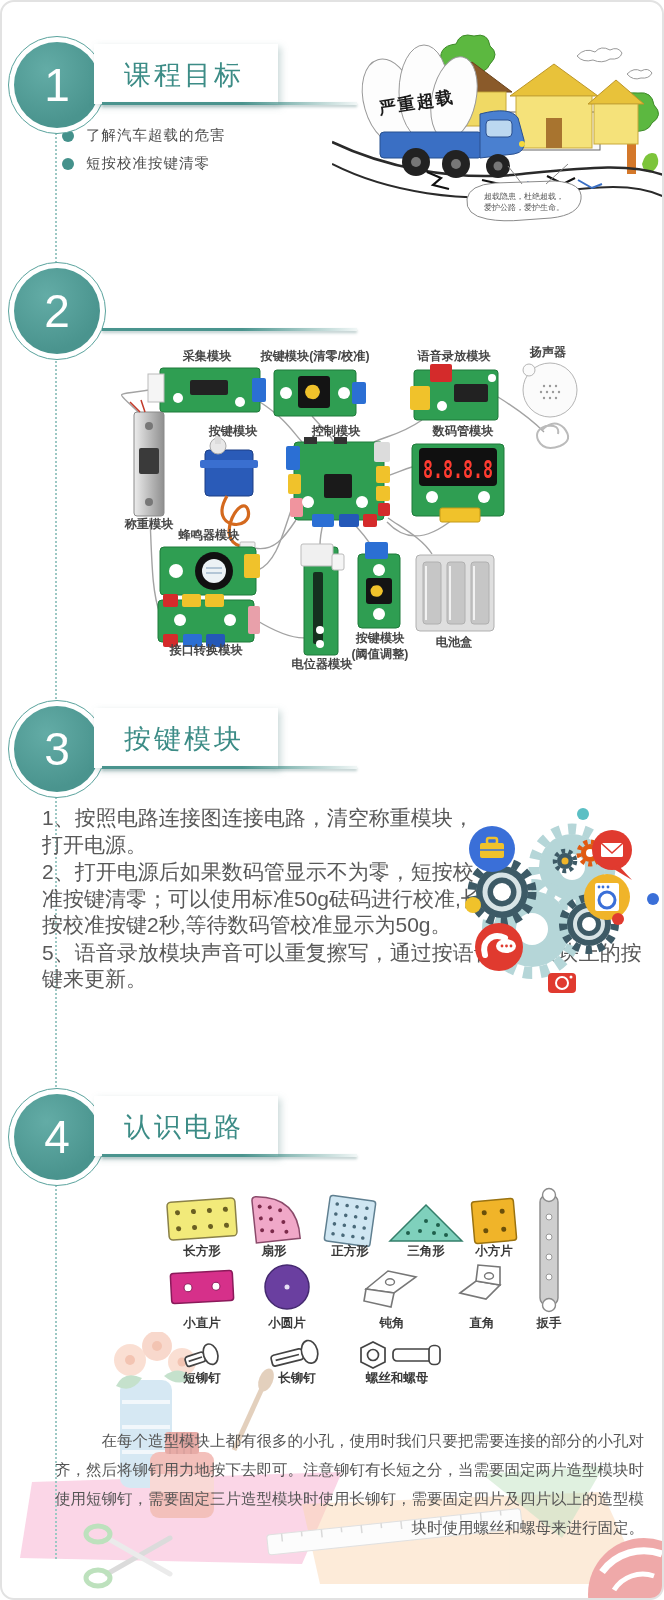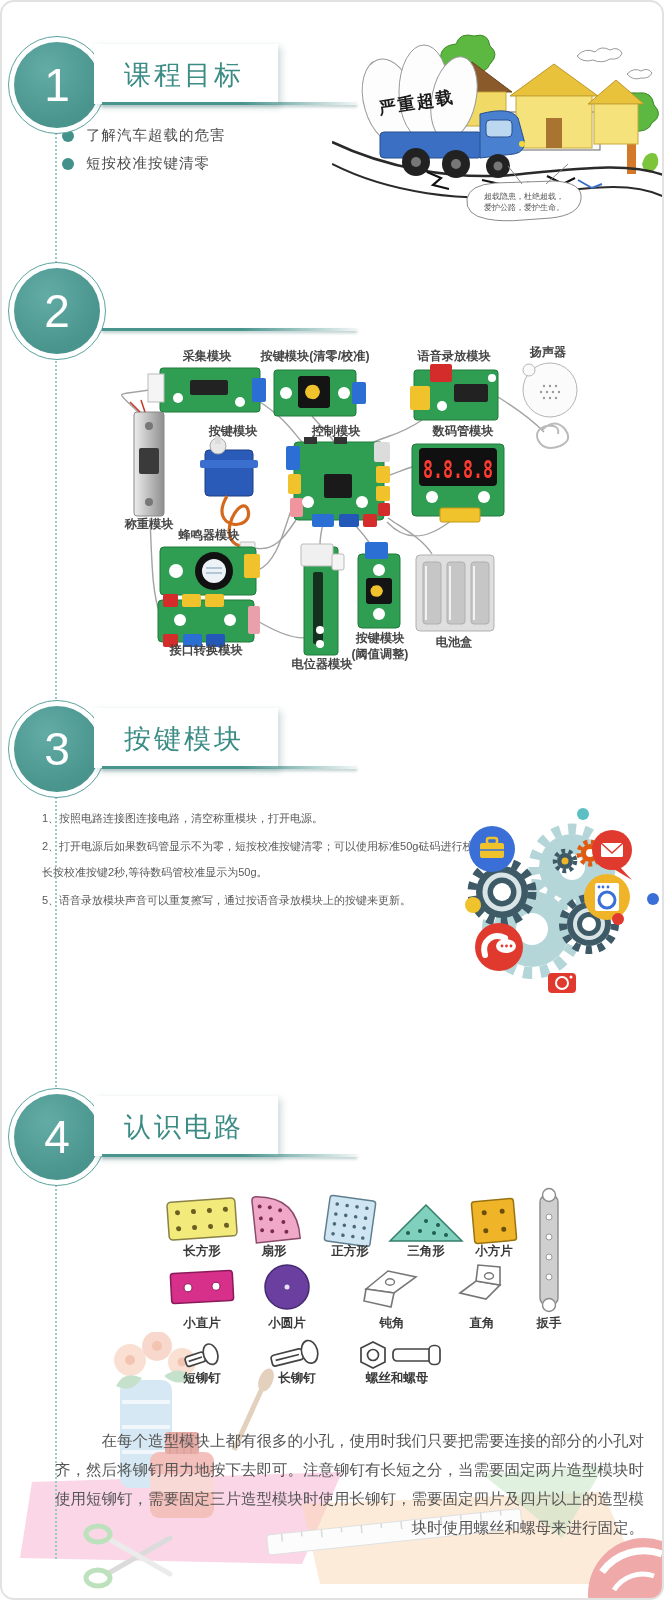--- a/index.html
+++ b/index.html
@@ -18,21 +18,21 @@
   .title-underline { position:absolute; left:94px; top:66px; width:255px; height:3px;
     background:linear-gradient(to right,#4a948e 55%, rgba(74,148,142,.08)); box-shadow:0 2px 3px rgba(100,140,138,.45); }
 
   .objectives { position:absolute; left:60px; top:124px; z-index:2; list-style:none; margin:0; padding:0; }
   .objectives li { display:flex; align-items:center; margin-bottom:9px; }
   .objectives .dot { width:12px; height:12px; border-radius:50%; background:#44918b; margin-right:12px; flex:none; }
   .objectives span.txt { font-size:14.5px; color:#4d4d4d; letter-spacing:1px; }
 
   .illu { position:absolute; z-index:2; }
   .steps { position:absolute; left:40px; top:803px; z-index:2; }
-  .steps p { margin:0 0 1px 0; font-size:11px; line-height:26.5px; color:#595959; width:447px; }
+  .steps p { margin:0 0 1px 0; font-size:21px; line-height:26.5px; color:#595959; width:447px; }
   .steps p.wide { width:612px; }
 
   .note { position:absolute; left:38px; top:1424px; width:604px; font-size:15.5px; line-height:29px; color:#555;
     text-indent:2em; z-index:2; margin:0;text-align:right; }
   .deco { position:absolute; z-index:0; }
   svg text { user-select:none; }
   .mod-label { font-size:12.2px; font-weight:bold; fill:#454545; text-anchor:middle; }
   .part-label { font-size:12.5px; font-weight:bold; fill:#3a3a3a; text-anchor:middle; }
 </style>
 </head>

